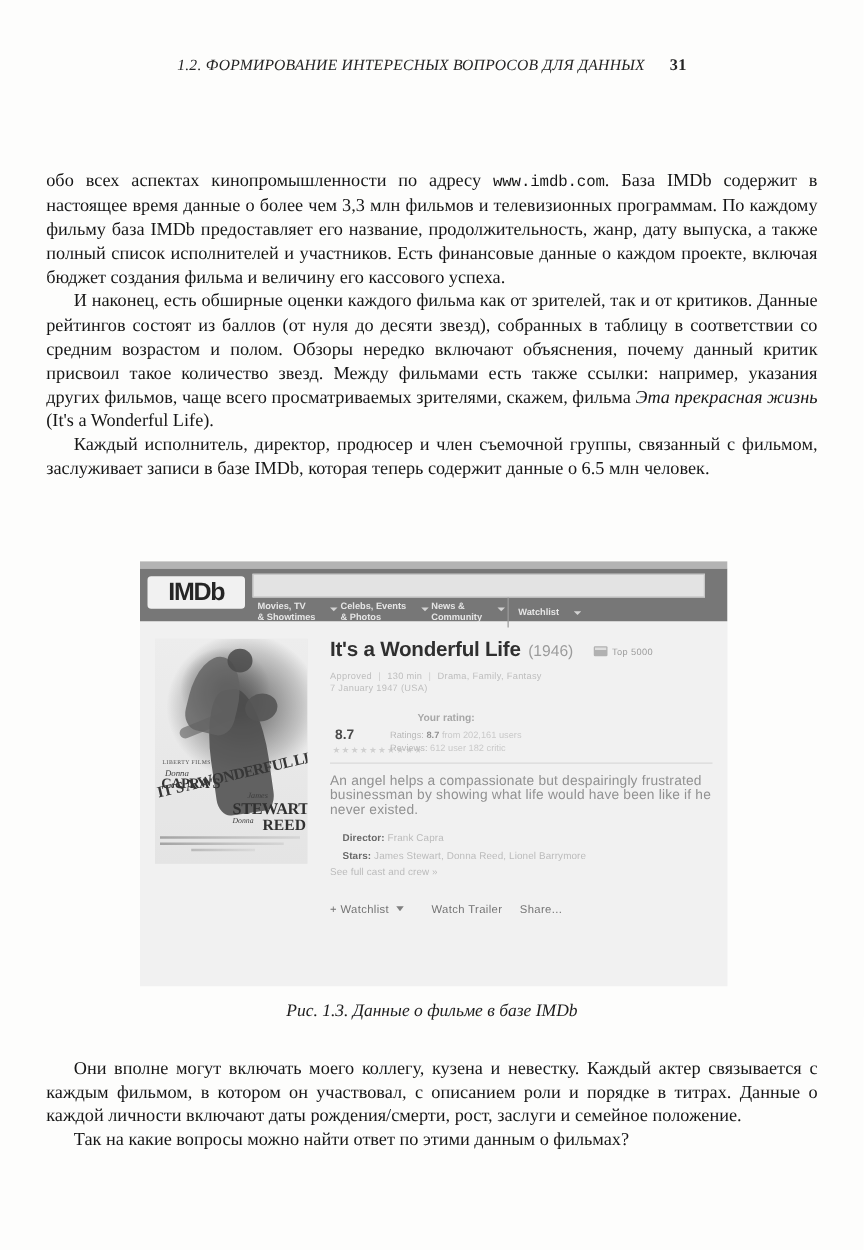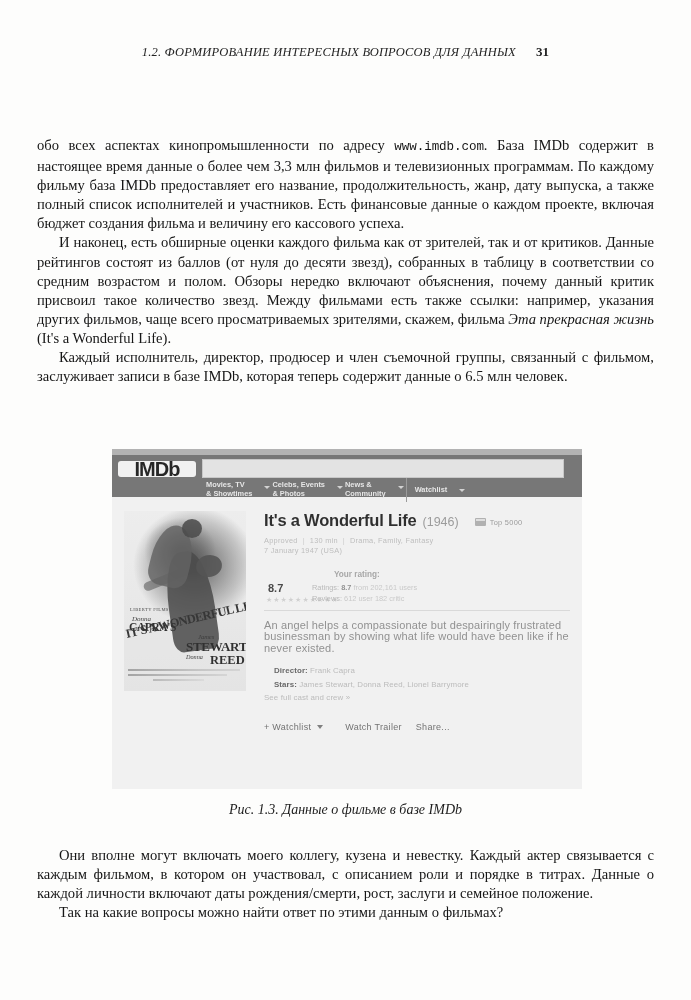--- a/index.html
+++ b/index.html
@@ -73,21 +73,21 @@
     position:absolute;left:0;top:0;width:470px;height:6px;
     background:#7a7a7a;
     opacity:.55;
   }
   .navbar{
     position:absolute;left:0;top:6px;width:470px;height:42px;
     background:#6f6f6f;
   }
   .logo{
     position:absolute;left:6px;top:6px;
-    width:78px;height:16px;
+    width:78px;height:26px;
     background:#ffffff;
     border-radius:3px;
     display:flex;align-items:center;justify-content:center;
   }
   .logo span{
     font-family:"Liberation Sans", sans-serif;
     font-weight:bold;
     font-size:20px;
     letter-spacing:-1px;
     color:#111;

